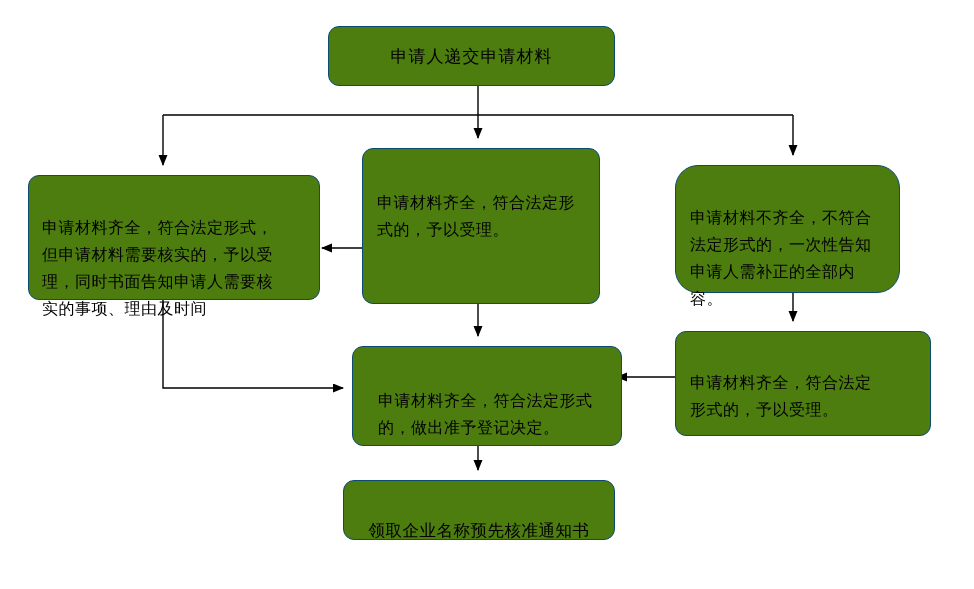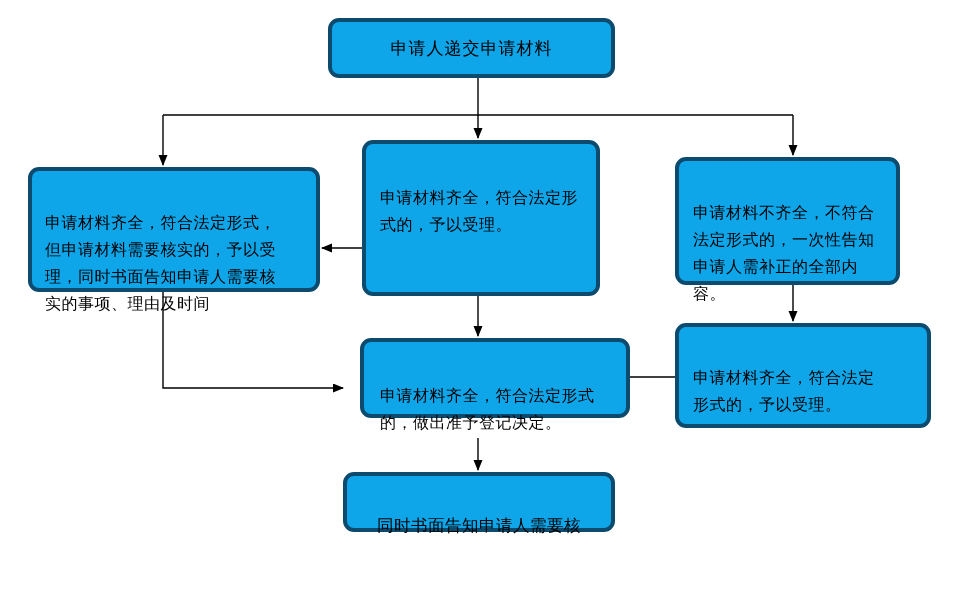--- a/index.html
+++ b/index.html
@@ -13,53 +13,55 @@
     background:#ffffff;
     overflow:hidden;
   }
   .connectors{
     position:absolute;left:0;top:0;
     width:974px;height:589px;
   }
   .node{
     position:absolute;
     box-sizing:border-box;
-    background:#0ea5e9;
-    border:4px solid #0c4a6e;
+    background:#4d7c0f;
+    border:1px solid #0c4a6e;
     border-radius:11px;
     color:#000000;
     font-size:16px;
     line-height:27px;
     white-space:pre-line;
     letter-spacing:0.5px;
+    margin-top:8px;
   }
   .node-submit{
     left:328px;top:18px;width:287px;height:60px;
     display:flex;align-items:center;justify-content:center;
     font-size:17px;letter-spacing:1px;
   }
   .node-verify{
     left:28px;top:167px;width:292px;height:125px;
     padding:11px 8px 8px 13px;
   }
   .node-accept-mid{
     left:362px;top:140px;width:238px;height:156px;
     padding:13px 8px 0 14px;
   }
   .node-incomplete{
     left:675px;top:157px;width:225px;height:128px;
     padding:11px 16px 0 14px;
+    border-radius:23px;
   }
   .node-accept-right{
     left:675px;top:323px;width:256px;height:105px;
     padding:10px 8px 0 14px;
   }
   .node-decision{
-    left:360px;top:338px;width:270px;height:80px;
-    padding:13px 8px 0 16px;
+    left:352px;top:338px;width:270px;height:100px;
+    padding:13px 8px 0 25px;
   }
   .node-receive{
     left:343px;top:472px;width:272px;height:60px;
     padding-top:9px;
     text-align:center;
     font-size:16.5px;
   }
 </style>
 </head>
 <body>
@@ -125,16 +127,16 @@
     <span>申请材料齐全，符合法定
 形式的，予以受理。</span>
   </div>
 
   <div class="node node-decision">
     <span>申请材料齐全，符合法定形式
 的，做出准予登记决定。</span>
   </div>
 
   <div class="node node-receive">
-    <span>同时书面告知申请人需要核</span>
+    <span>领取企业名称预先核准通知书</span>
   </div>
 
 </div>
 
 </body></html>

